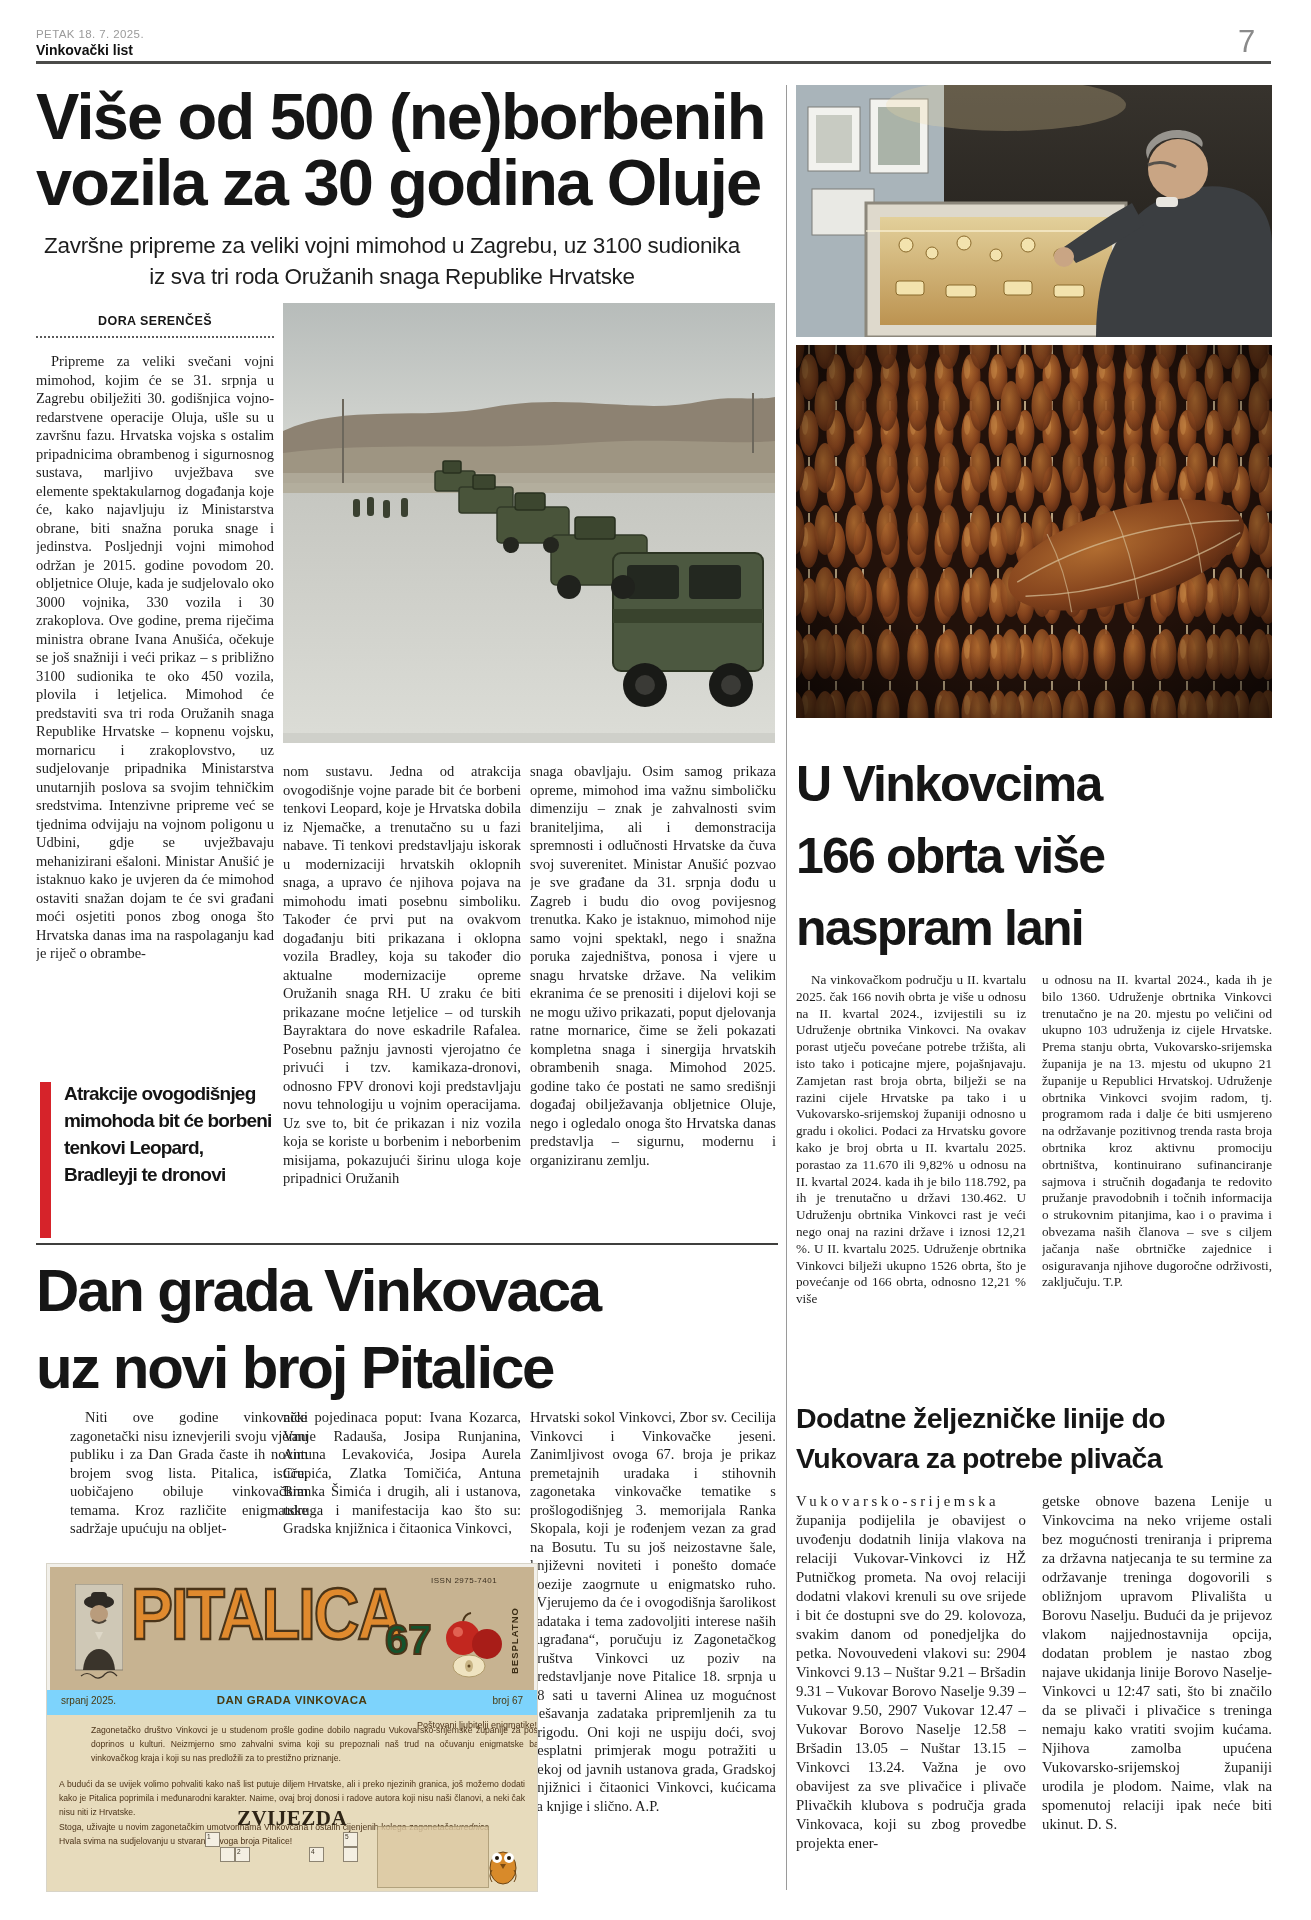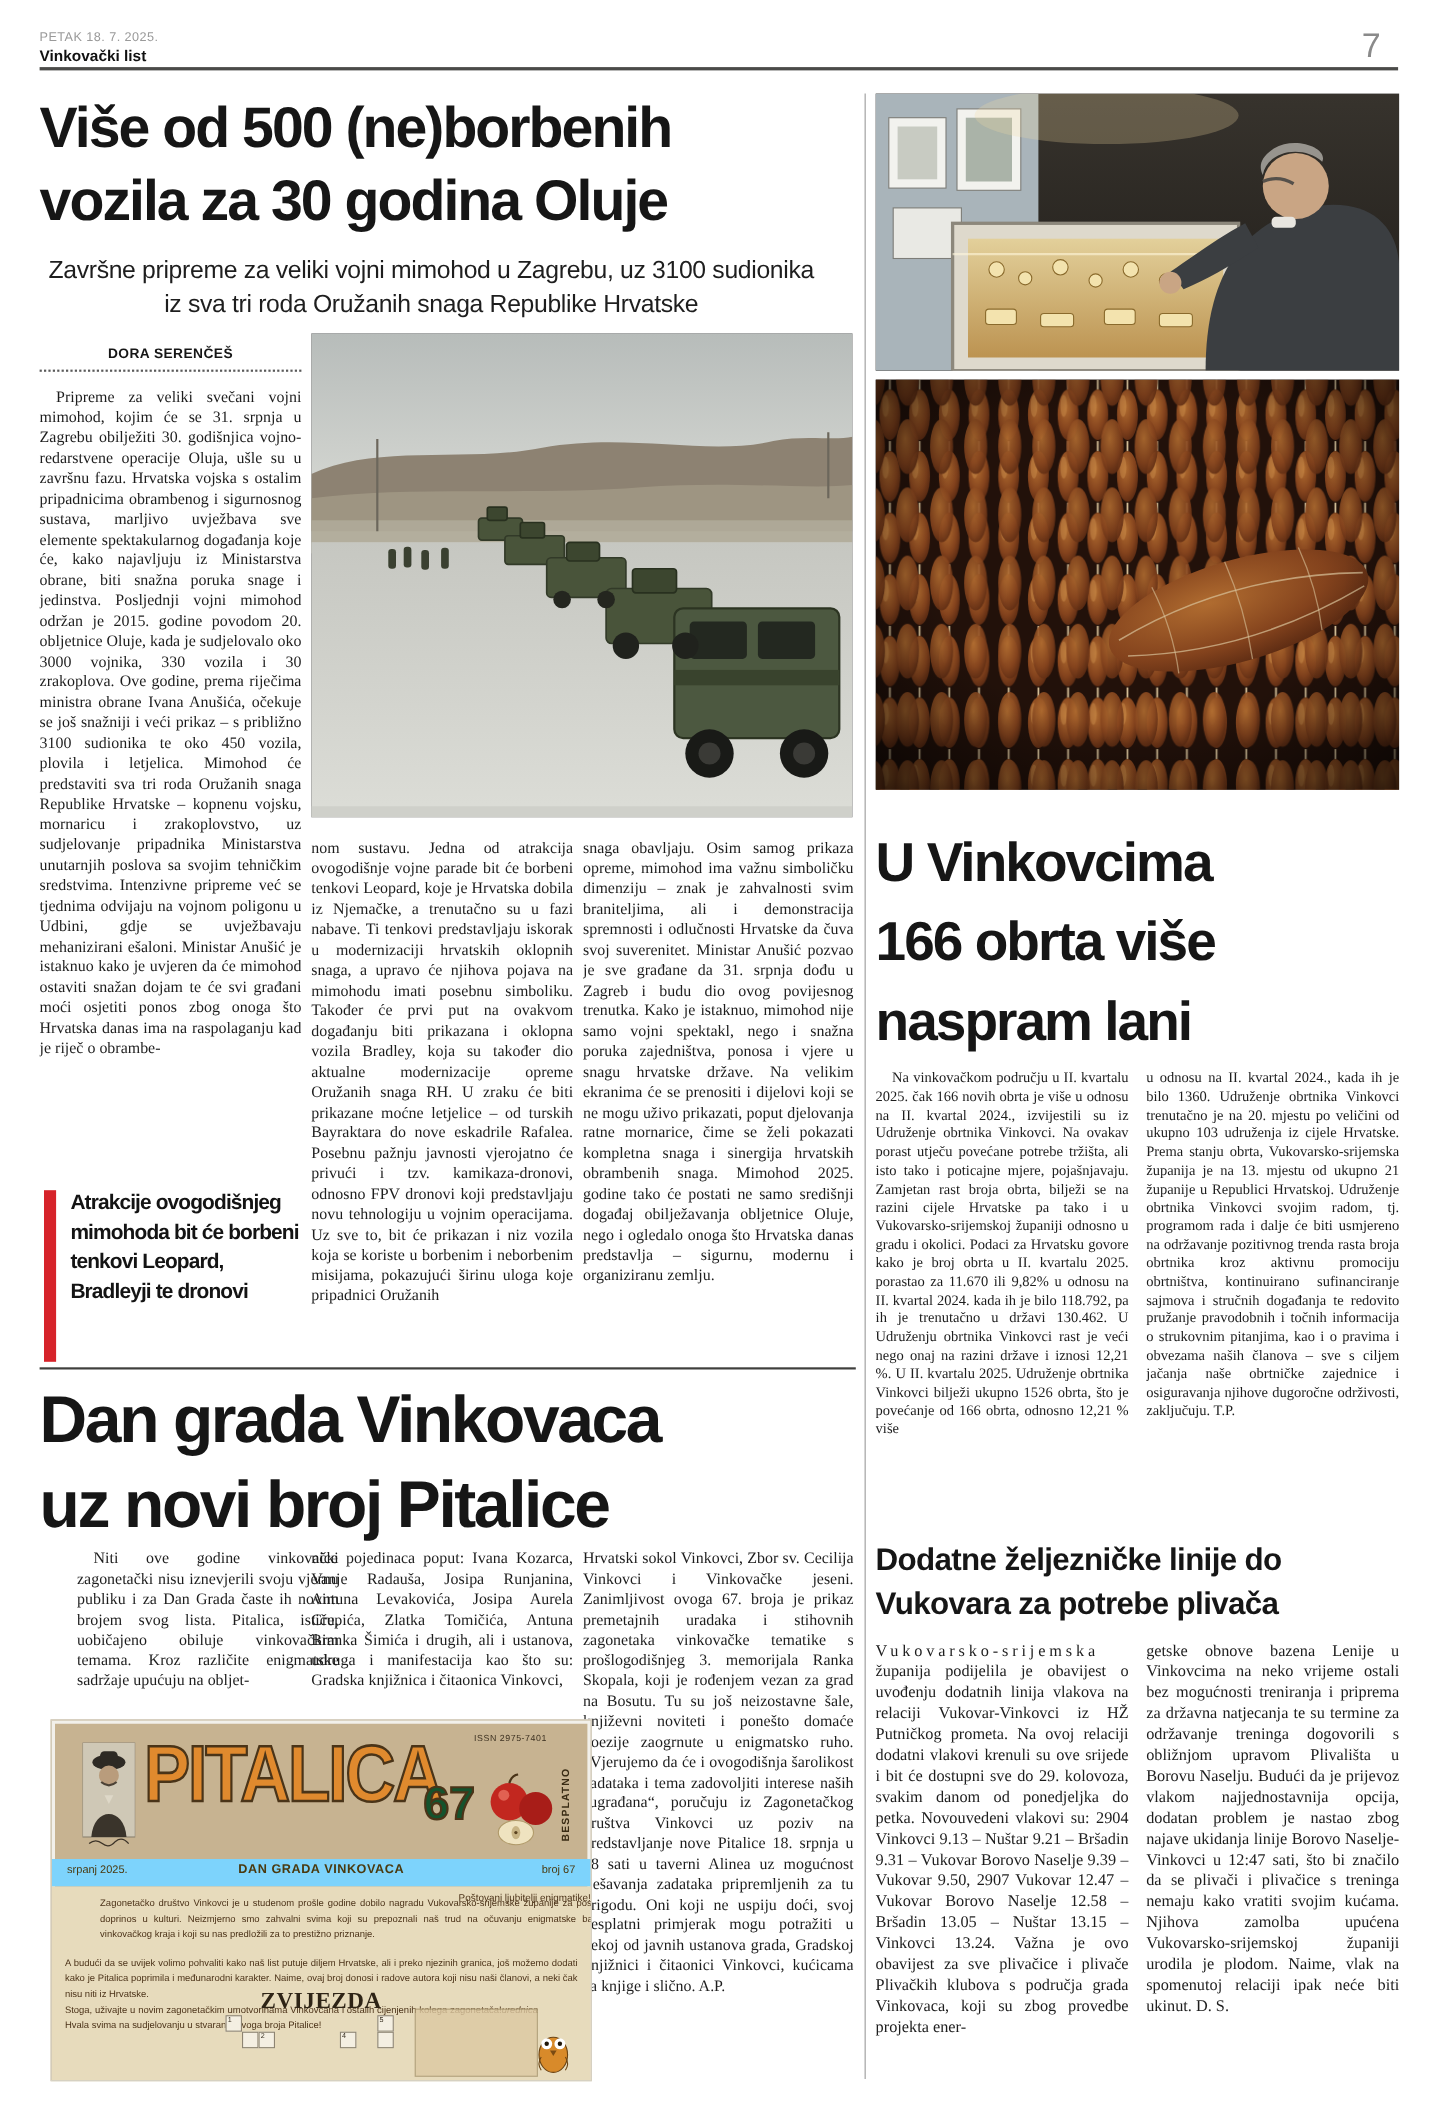--- a/index.html
+++ b/index.html
@@ -8,21 +8,21 @@
   .abs{position:absolute;}
 
   
   .mast-date{left:36px;top:28px;font-size:11.5px;color:#9a9a9a;letter-spacing:.4px;}
   .mast-name{left:36px;top:42px;font-size:14px;font-weight:bold;color:#111;}
   .mast-page{left:1238px;top:24px;font-size:31px;color:#8a8a8a;font-weight:400;}
   .mast-rule{left:36px;top:61px;width:1235px;height:0;border-top:3px solid #4b4b49;}
 
   
   .hl{font-family:"Liberation Sans",sans-serif;font-weight:900;color:#161616;letter-spacing:-1.8px;line-height:1;}
-  .hl-parade{left:36px;top:84px;font-size:52px;line-height:66px;width:740px;}
+  .hl-parade{left:36px;top:84px;font-size:65px;line-height:66px;width:740px;}
   .hl-obrt{left:796px;top:748px;font-size:50px;line-height:72px;width:480px;}
   .hl-pitalica{left:36px;top:1252px;font-size:60px;line-height:77px;width:745px;letter-spacing:-2.2px;}
   .hl-trains{left:796px;top:1398px;font-size:28.5px;line-height:40px;width:478px;letter-spacing:-.6px;font-weight:800;}
 
   .subhead{left:36px;top:230px;width:712px;font-size:22.5px;line-height:31px;color:#1e1e1e;font-weight:400;letter-spacing:-.3px;text-align:center;}
   .byline{left:36px;top:314px;width:238px;text-align:center;font-size:12.5px;font-weight:bold;color:#161616;letter-spacing:.4px;}
   .byline-rule{left:36px;top:336px;width:238px;border-top:2px dotted #5a5a5a;}
 
   
   .body-col{font-family:"Liberation Serif","DejaVu Serif",serif;color:#1d1d1d;text-align:justify;overflow:hidden;}

